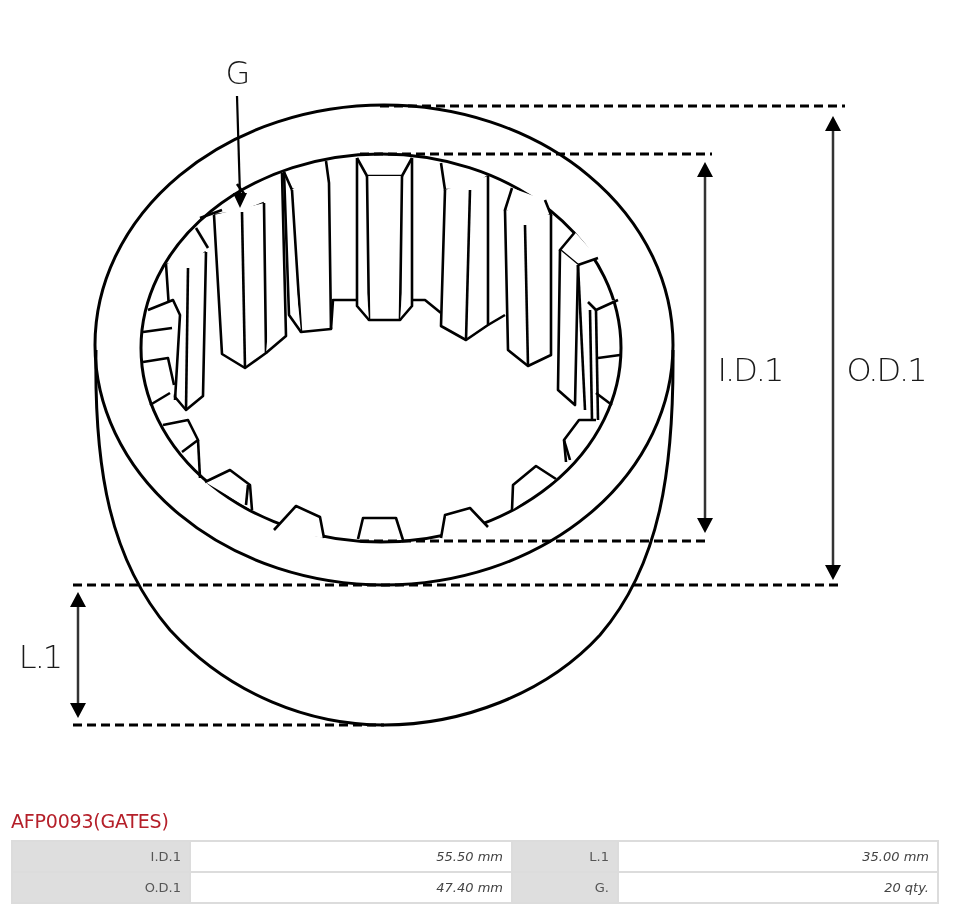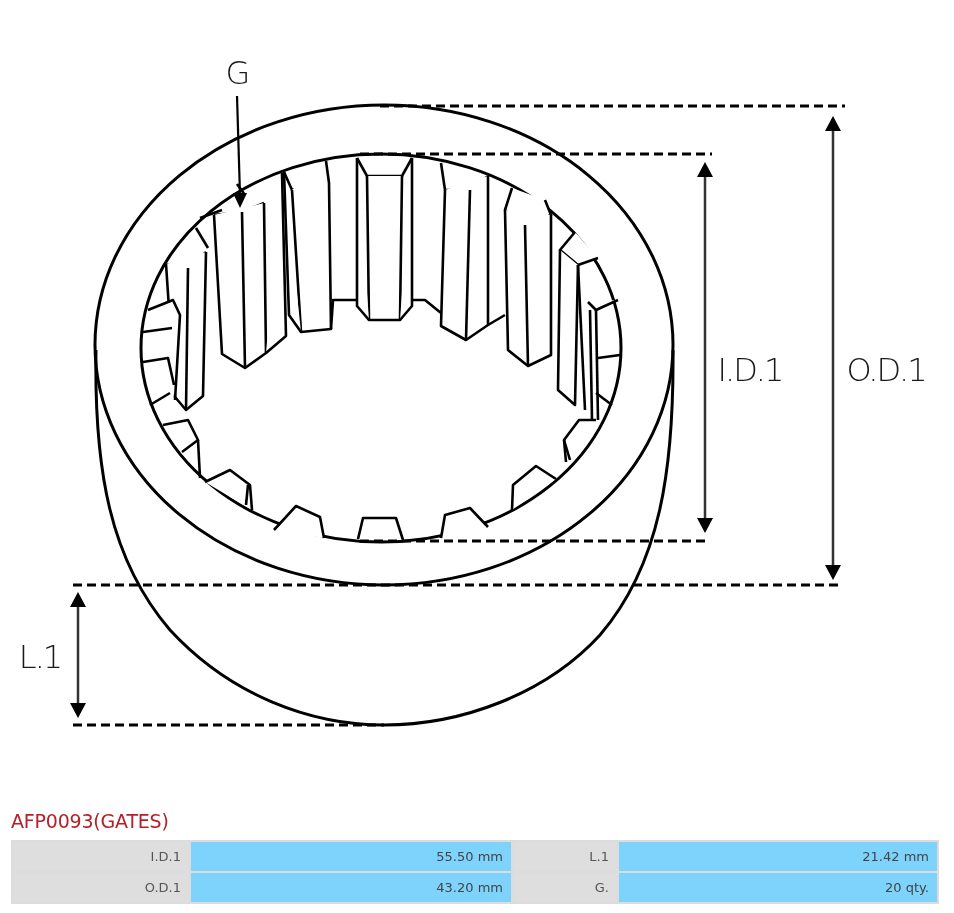--- a/index.html
+++ b/index.html
@@ -3,21 +3,21 @@
   <meta charset="utf-8">
   <style>
     html, body { margin: 0; padding: 0; background: #ffffff; }
     body { width: 954px; height: 913px; position: relative; overflow: hidden; font-family: "DejaVu Sans", sans-serif; }
     #diagram { position: absolute; left: 0; top: 0; width: 954px; height: 800px; }
     .dim-label { font-family: "DejaVu Sans", sans-serif; font-weight: 300; fill: #1a1a1a; }
     #part-title { position: absolute; left: 11px; top: 810px; font-size: 19px; color: #b5202a; font-family: "DejaVu Sans", sans-serif; letter-spacing: -0.2px; }
     #spec-table { position: absolute; left: 11px; top: 840px; width: 928px; border-collapse: separate; border-spacing: 2px; background: #dcdcdc; padding: 0; }
     #spec-table td { height: 29px; font-size: 13px; color: #444; text-align: right; padding: 0 8px 0 0; font-family: "DejaVu Sans", sans-serif; }
     #spec-table td.lbl { background: #dedede; color: #555; }
-    #spec-table td.val { background: #7dd3fc; }
+    #spec-table td.val { background: #ffffff; font-style: italic; }
     .c1 { width: 168px; }
     .c2 { width: 312px; }
     .c3 { width: 96px; }
     .c4 { width: auto; }
   </style>
 </head>
 <body>
 
 <svg id="diagram" viewBox="0 0 954 800" xmlns="http://www.w3.org/2000/svg">
   <g fill="none" stroke="#000" stroke-width="3" stroke-linejoin="round">
@@ -130,22 +130,22 @@
 </svg>
 
 <div id="part-title">AFP0093(GATES)</div>
 
 <table id="spec-table">
   <tbody>
     <tr>
       <td class="lbl c1">I.D.1</td>
       <td class="val c2">55.50 mm</td>
       <td class="lbl c3">L.1</td>
-      <td class="val c4">21.42 mm</td>
+      <td class="val c4">35.00 mm</td>
     </tr>
     <tr>
       <td class="lbl c1">O.D.1</td>
-      <td class="val c2">43.20 mm</td>
+      <td class="val c2">47.40 mm</td>
       <td class="lbl c3">G.</td>
       <td class="val c4">20 qty.</td>
     </tr>
   </tbody>
 </table>
 
 </body></html>

